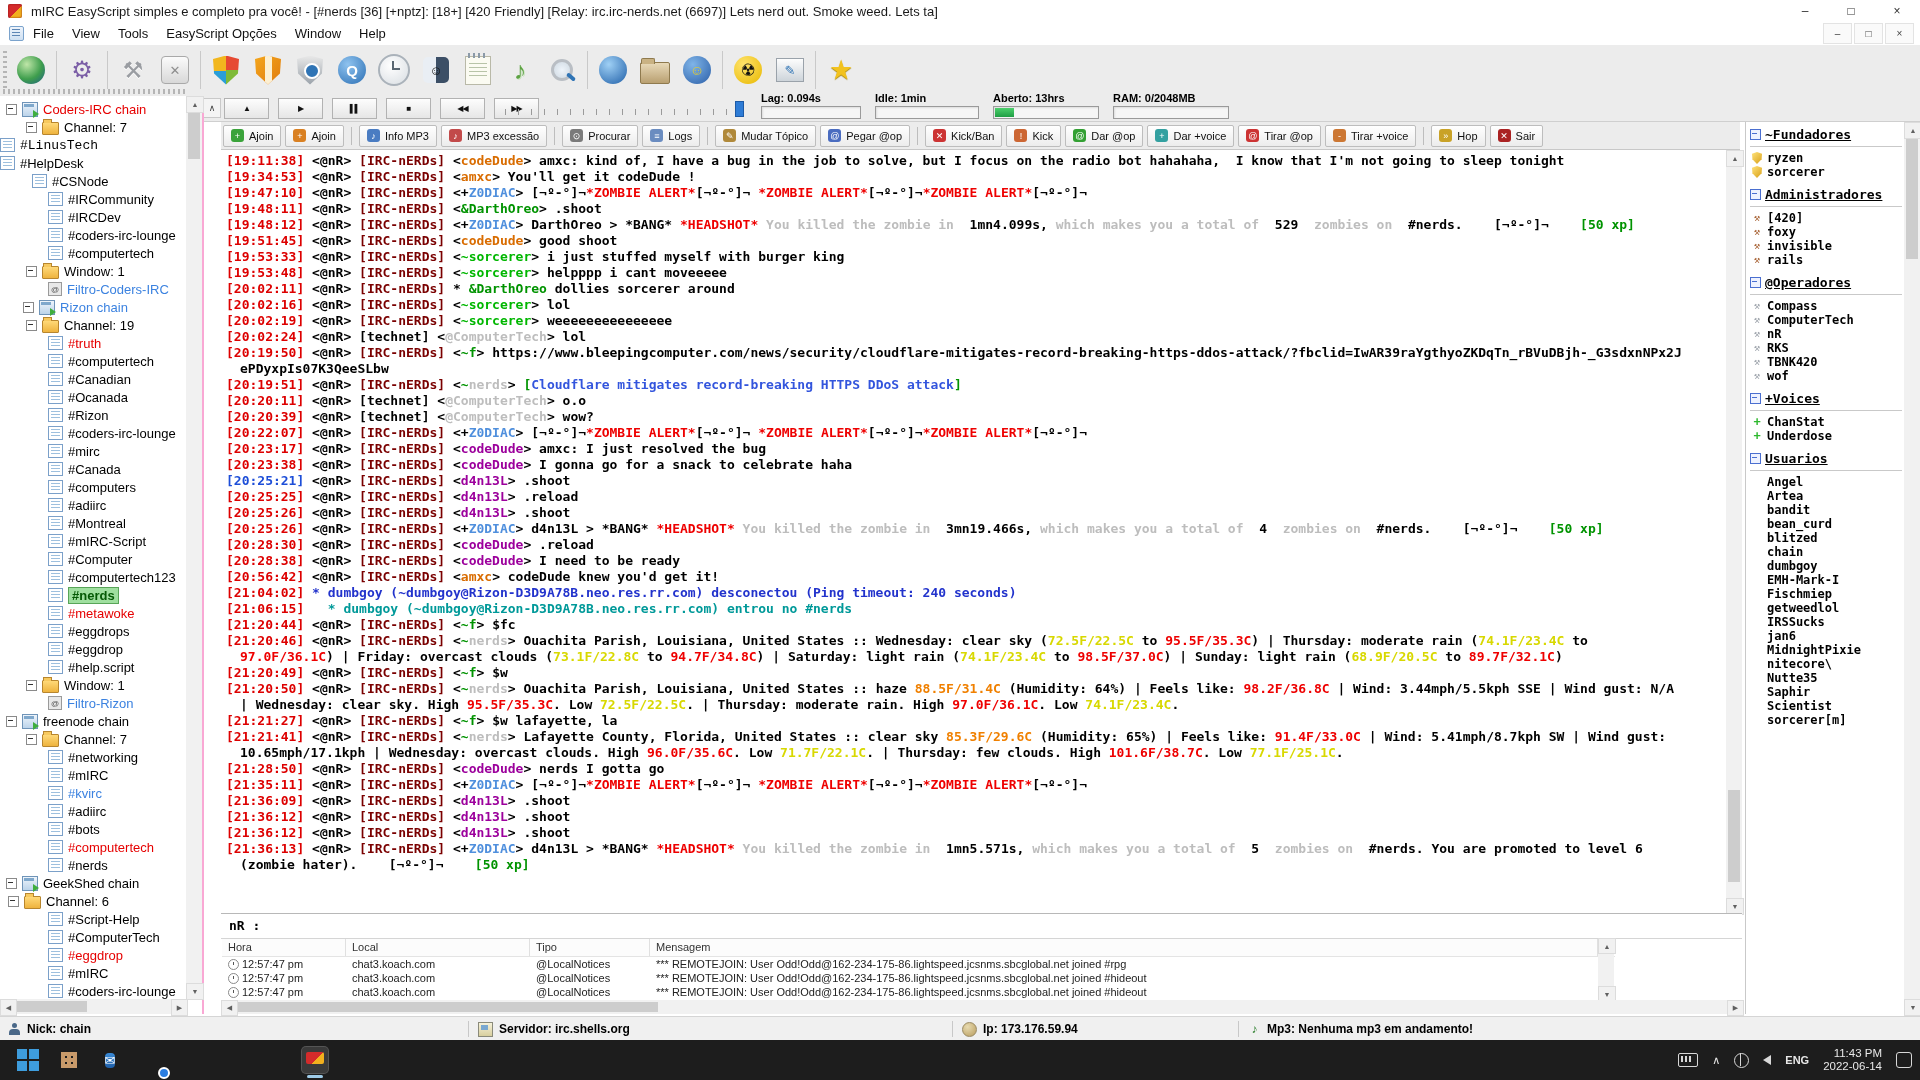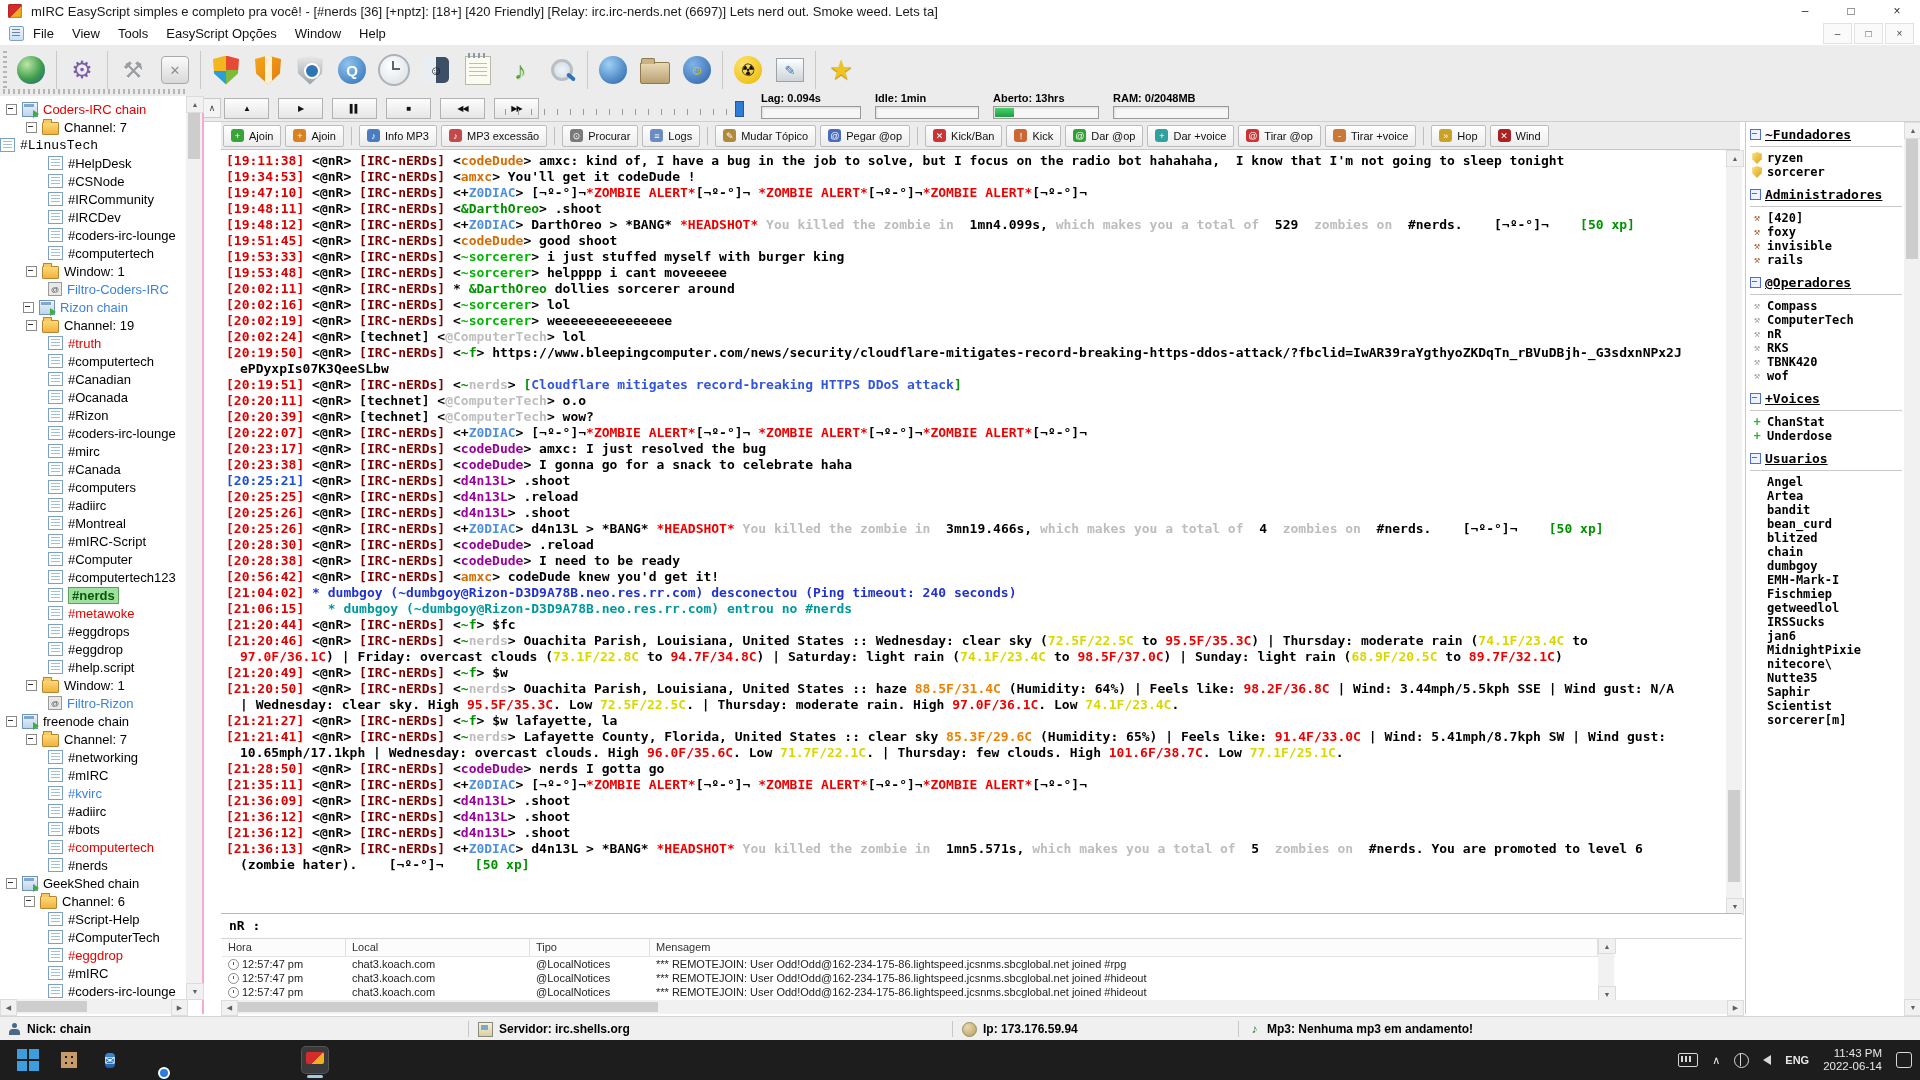--- a/index.html
+++ b/index.html
@@ -358,45 +358,45 @@
       <span class="bb-ico" style="background: rgb(204, 119, 51);">-</span>
       <span>Tirar +voice</span>
     </div>
     <div class="bb-sep"></div>
     <div class="bb-btn">
       <span class="bb-ico" style="background: rgb(201, 162, 39);">»</span>
       <span>Hop</span>
     </div>
     <div class="bb-btn">
       <span class="bb-ico" style="background: rgb(170, 34, 34);">✕</span>
-      <span>Wind</span>
+      <span>Sair</span>
     </div>
   </div>
 
 <div id="tree">
   <div id="tree-rows">
       <div class="tree-row" style="padding-left: 6px;">
         <span class="ebox"></span>
         <span class="ico ico-network"></span>
         <span style="color: rgb(230, 0, 0);">Coders-IRC chain</span>
       </div>
       <div class="tree-row" style="padding-left: 26px;">
         <span class="ebox"></span>
         <span class="ico ico-folder"></span>
         <span>Channel: 7</span>
       </div>
       <div class="tree-row" style=" font-family: Liberation Mono, monospace;">
         <span class="ico ico-channel"></span>
         <span>#LinusTech</span>
       </div>
-      <div class="tree-row" style="padding-left: 48px;">
+      <div class="tree-row" style="">
         <span class="ico ico-channel"></span>
         <span>#HelpDesk</span>
       </div>
-      <div class="tree-row" style="padding-left: 48px;">
+      <div class="tree-row" style="padding-left: 32px;">
         <span class="ico ico-channel"></span>
         <span>#CSNode</span>
       </div>
       <div class="tree-row" style="padding-left: 48px;">
         <span class="ico ico-channel"></span>
         <span>#IRCommunity</span>
       </div>
       <div class="tree-row" style="padding-left: 48px;">
         <span class="ico ico-channel"></span>
         <span>#IRCDev</span>
@@ -549,21 +549,21 @@
       </div>
       <div class="tree-row" style="padding-left: 48px;">
         <span class="ico ico-channel"></span>
         <span>#nerds</span>
       </div>
       <div class="tree-row" style="padding-left: 6px;">
         <span class="ebox"></span>
         <span class="ico ico-network"></span>
         <span>GeekShed chain</span>
       </div>
-      <div class="tree-row" style="padding-left: 24px; text-align: right;">
+      <div class="tree-row" style="padding-left: 8px; text-align: right;">
         <span class="ebox"></span>
         <span class="ico ico-folder"></span>
         <span>Channel: 6</span>
       </div>
       <div class="tree-row" style="padding-left: 48px;">
         <span class="ico ico-channel"></span>
         <span>#Script-Help</span>
       </div>
       <div class="tree-row" style="padding-left: 48px;">
         <span class="ico ico-channel"></span>

